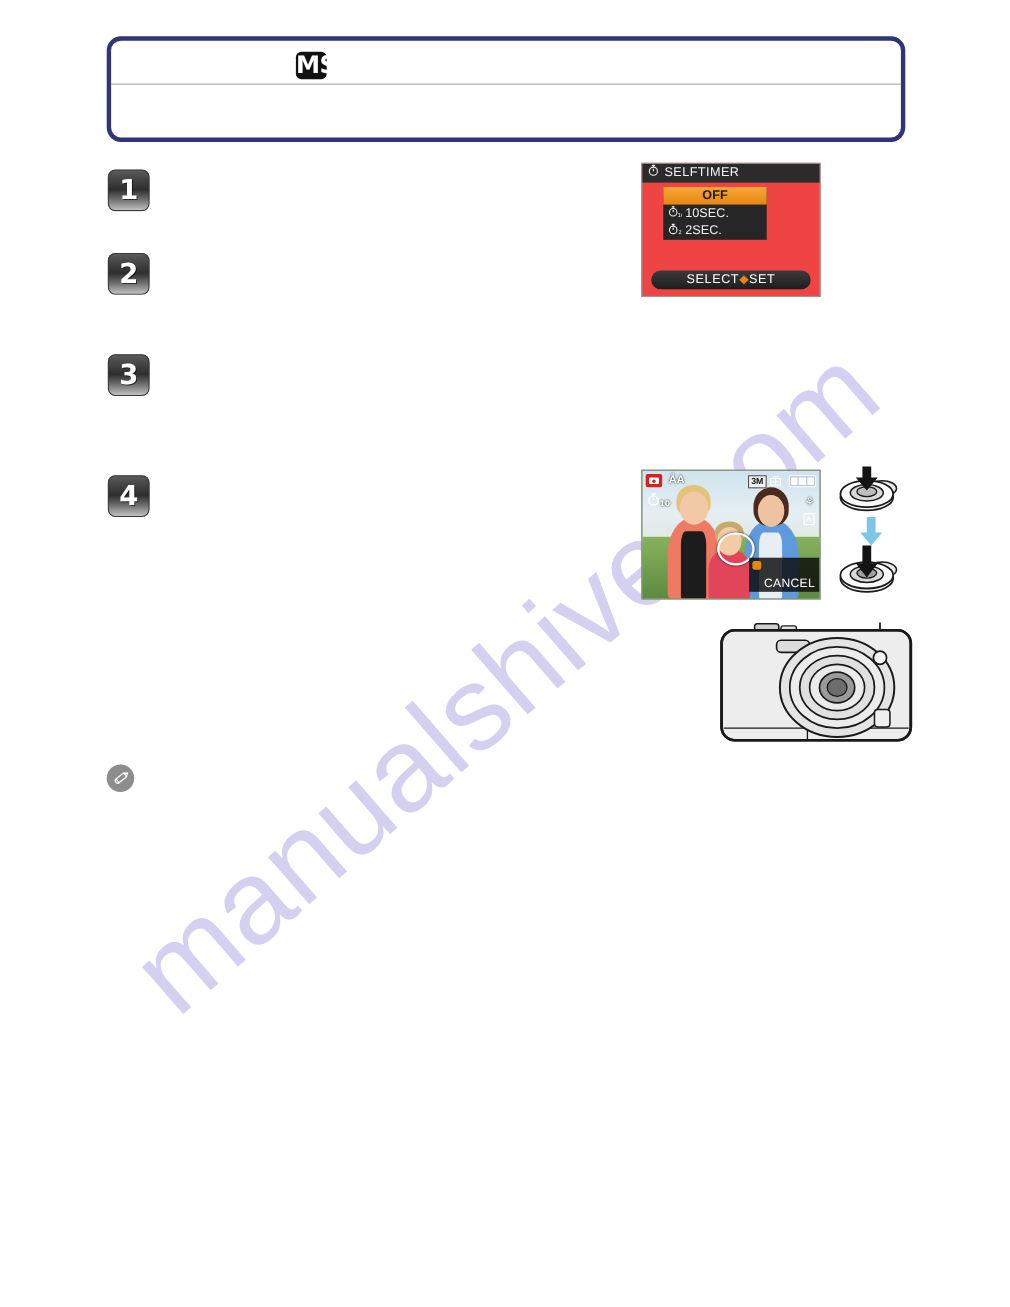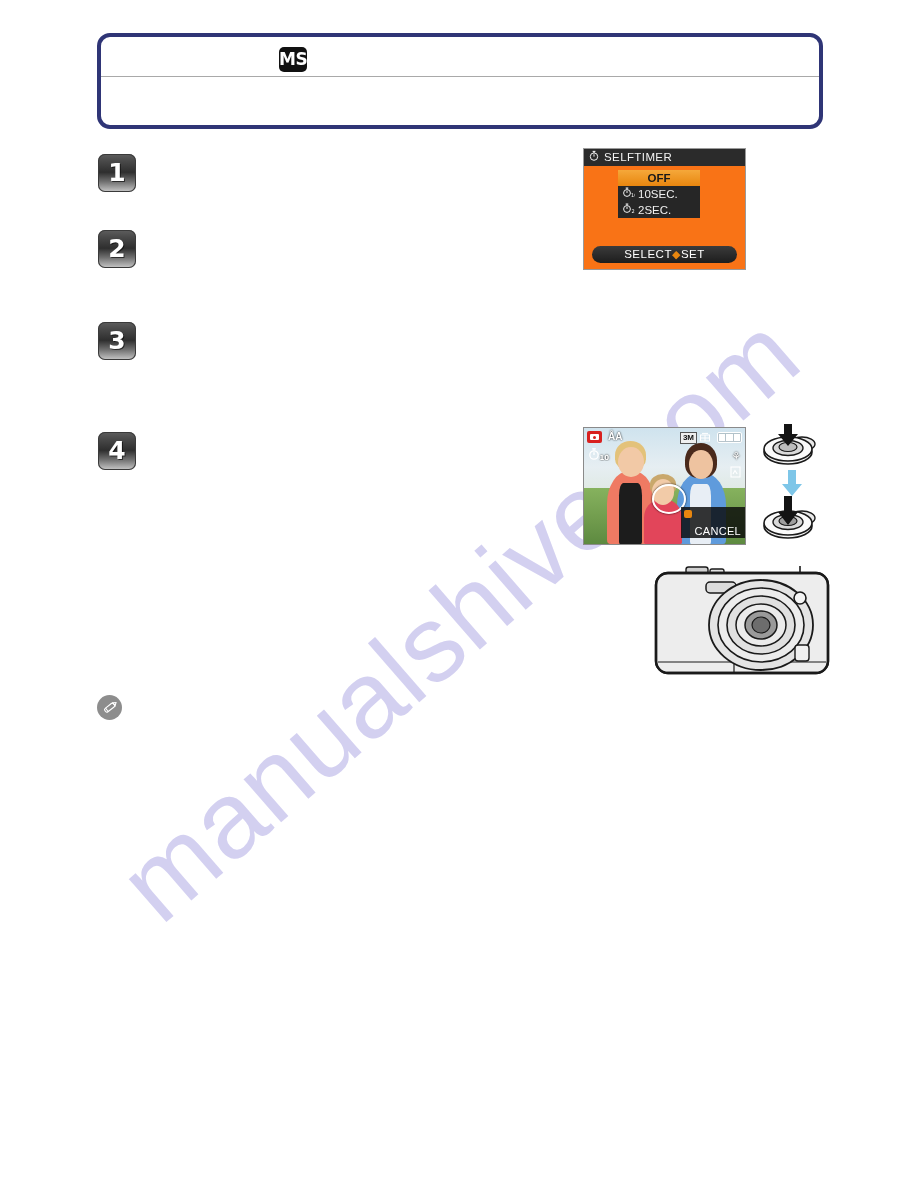--- a/index.html
+++ b/index.html
@@ -47,28 +47,28 @@
     border-radius: 13px;
     background: transparent;
     box-sizing: border-box;
   }
   .callout-top {
     position: relative;
     height: 38px;
   }
   .ms-badge {
     position: absolute;
-    left: 178px;
+    left: 168px;
     top: 10px;
     width: 28px;
     height: 25px;
     background: #111;
     border-radius: 5px;
     color: #fff;
-    font-size: 17px;
+    font-size: 22px;
     font-weight: bold;
     line-height: 25px;
     text-align: right;
     letter-spacing: -0.5px;
     font-family: "DejaVu Sans", sans-serif;
   }
   .callout-divider {
     position: absolute;
     left: 0;
     top: 39px;
@@ -111,43 +111,43 @@
   }
   .note-icon svg { display:block; }
 
   
   .lcd-menu {
     position: absolute;
     left: 583px;
     top: 148px;
     width: 163px;
     height: 122px;
-    background: #f97316;
+    background: #ef4444;
     border: 1px solid #9a9a9a;
     box-sizing: border-box;
   }
   .lcd-menu-title {
     height: 17px;
     background: #2b2b2b;
     color: #f2f2f2;
     font-size: 11.5px;
     line-height: 17px;
     padding-left: 5px;
     letter-spacing: .4px;
     display: flex;
     align-items: center;
     gap: 5px;
     font-family: "Liberation Sans", sans-serif;
   }
   .lcd-menu-title .tmr { display:inline-block; }
   .lcd-options {
     position: absolute;
-    left: 34px;
+    left: 19px;
     top: 21px;
-    width: 82px;
+    width: 94px;
     background: #262626;
     padding: 0;
   }
   .lcd-opt {
     height: 16px;
     line-height: 16px;
     font-size: 11.5px;
     color: #f0f0f0;
     display: flex;
     align-items: center;

